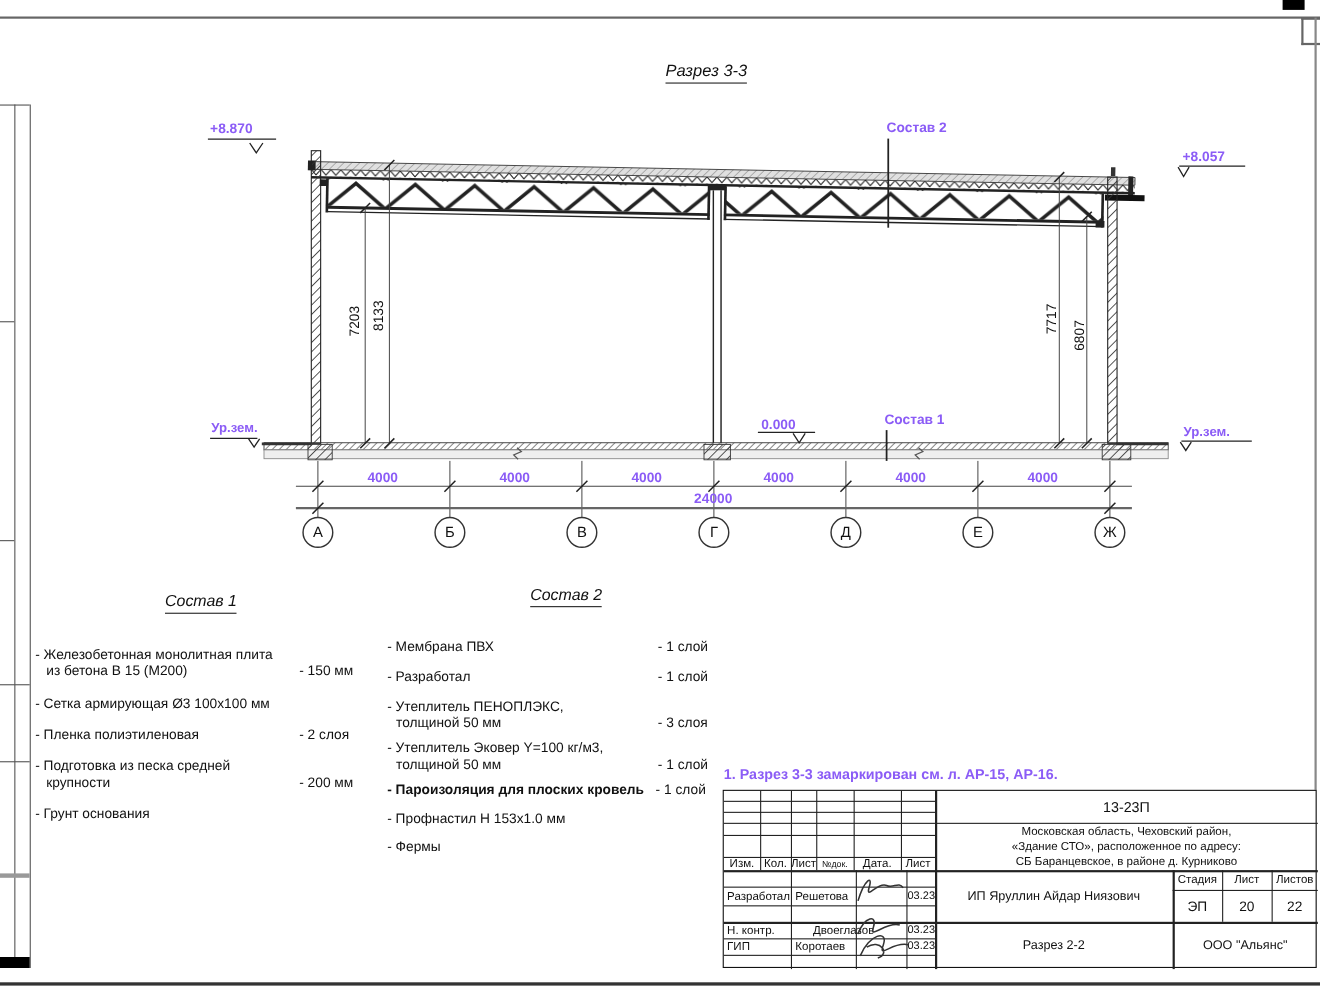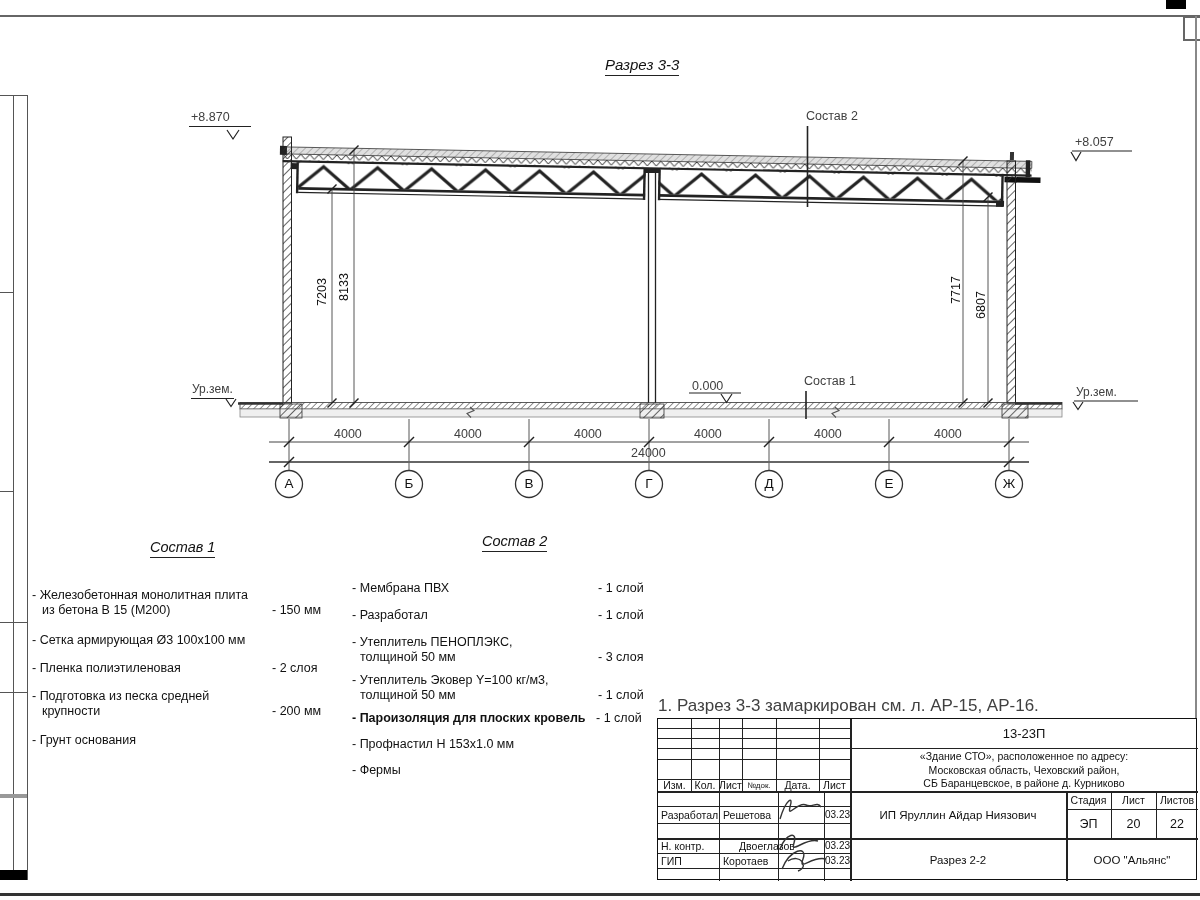--- a/index.html
+++ b/index.html
@@ -1,20 +1,20 @@
 <!DOCTYPE html>
 <html><head>
 <meta charset="utf-8">
 <style>
   html,body{margin:0;padding:0;background:#fff;width:1200px;height:900px;overflow:hidden;
     font-family:"Liberation Sans", sans-serif;color:#111;}
   .sheet{position:absolute;left:0;top:0;width:1200px;height:900px;background:#fff;}
   .abs{position:absolute;}
-  .lbl{position:absolute;font-size:12.5px;color:#404040;white-space:nowrap;}
-  .small{font-size:17px;}
+  .lbl{position:absolute;font-size:12.5px;color:#8b5cf6;white-space:nowrap;font-weight:bold;}
+  .small{font-size:13px;}
   .title{position:absolute;font-size:15px;font-style:italic;border-bottom:1.3px solid #222;
     padding-bottom:2px;white-space:nowrap;}
   .hdg{position:absolute;font-size:14.5px;font-style:italic;border-bottom:1.2px solid #222;
     padding-bottom:2px;white-space:nowrap;}
   .vdim{position:absolute;width:60px;text-align:center;font-size:12.5px;transform:rotate(-90deg);
     white-space:nowrap;}
   .axl{position:absolute;width:28px;height:28px;line-height:28px;text-align:center;font-size:13.5px;}
   .it{position:absolute;font-size:12.5px;line-height:15px;white-space:nowrap;}
   .line{position:absolute;background:#555;}
   
@@ -260,22 +260,22 @@
 
     <div class="sc" style="left:0;top:60px;width:33px;height:12px;font-size:10.5px;">Изм.</div>
     <div class="sc" style="left:33px;top:60px;width:28px;height:12px;font-size:10.5px;">Кол.</div>
     <div class="sc" style="left:61px;top:60px;width:23px;height:12px;font-size:10.5px;">Лист</div>
     <div class="sc" style="left:84px;top:60px;width:34px;height:12px;font-size:8px;">№док.</div>
     <div class="sc" style="left:118px;top:60px;width:43px;height:12px;font-size:10.5px;">Дата.</div>
     <div class="sc" style="left:161px;top:60px;width:31px;height:12px;font-size:10.5px;">Лист</div>
 
     <div class="sc" style="left:192px;top:0;width:348px;height:29px;font-size:13px;">13-23П</div>
     <div class="abs" style="left:192px;top:31px;width:348px;height:41px;text-align:center;font-size:10.5px;line-height:13.5px;">
+      <div>Московская область, Чеховский район,</div>
       <div>«Здание СТО», расположенное по адресу:</div>
-      <div>Московская область, Чеховский район,</div>
       <div>СБ Баранцевское, в районе д. Курниково</div>
     </div>
 
     <div class="sc scl" style="left:0;top:87px;width:61px;height:17px;">Разработал</div>
     <div class="sc scl" style="left:62px;top:87px;width:58px;height:17px;">Решетова</div>
     <div class="sc" style="left:167px;top:87px;width:25px;height:17px;font-size:10px;">03.23</div>
     <div class="sc scl" style="left:0;top:119px;width:61px;height:15px;">Н. контр.</div>
     <div class="sc scl" style="left:62px;top:119px;width:58px;height:15px;margin-left:16px;">Двоеглазов</div>
     <div class="sc" style="left:167px;top:119px;width:25px;height:15px;font-size:10px;">03.23</div>
     <div class="sc scl" style="left:0;top:134px;width:61px;height:15px;">ГИП</div>

